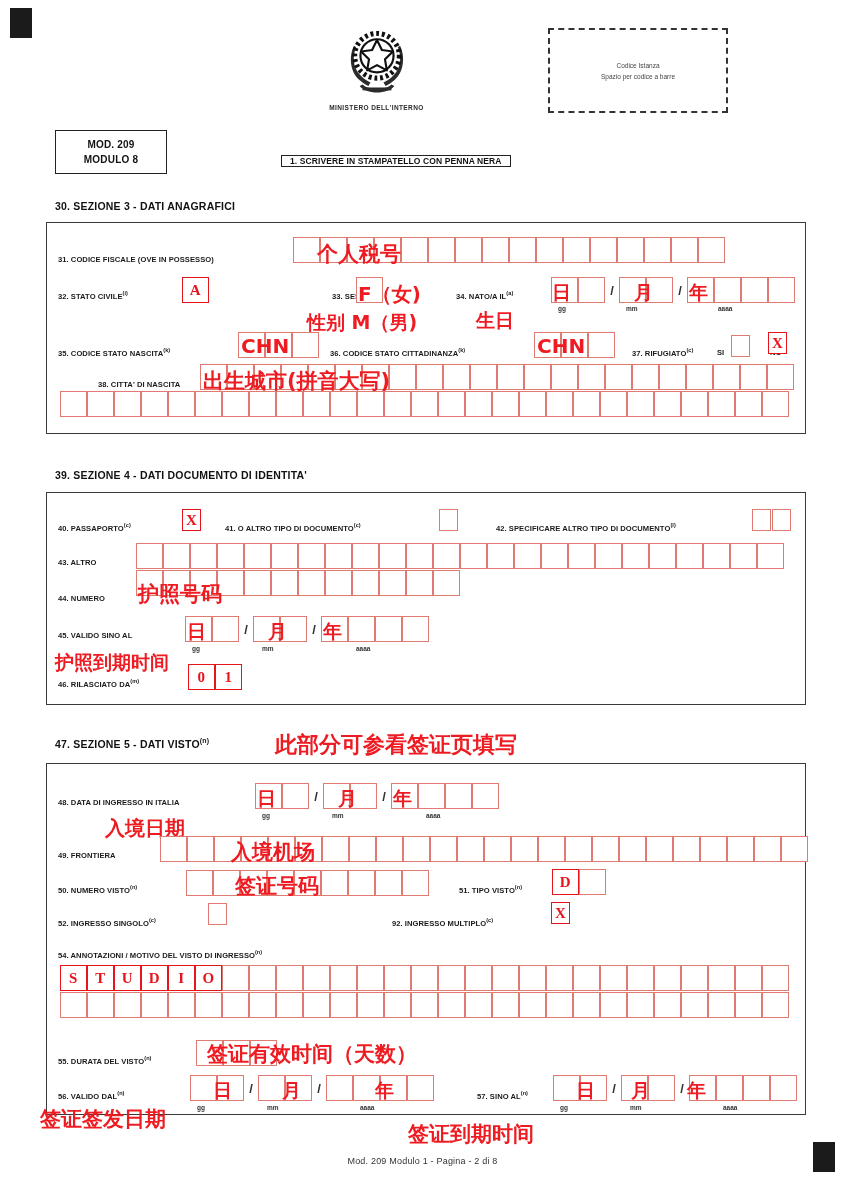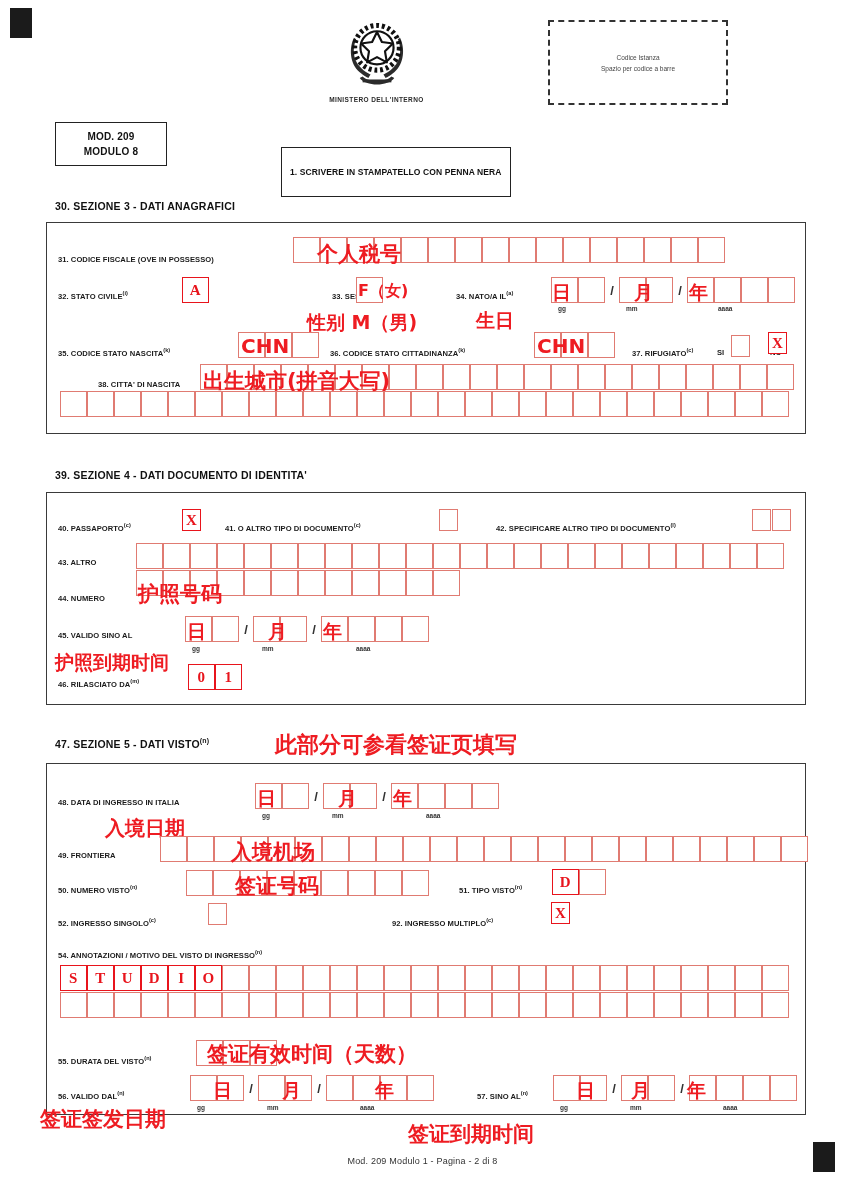--- a/index.html
+++ b/index.html
@@ -18,21 +18,21 @@
   
   .reg-mark {
     position: absolute;
     width: 22px; height: 30px;
     background: #1b1b1b;
   }
   .reg-tl { left: 10px; top: 8px; }
   .reg-br { right: 10px; bottom: 16px; }
 
   
-  .header { position: absolute; left: 0; top: 0; width: 753px; height: 185px; }
+  .header { position: absolute; left: 0; top: 8px; width: 753px; height: 185px; }
 
   .emblem-wrap {
     position: absolute; left: 0; right: 0; top: 16px;
     display: flex; flex-direction: column; align-items: center;
   }
   .emblem { width: 72px; height: 78px; }
   .ministry {
     margin-top: 2px;
     font-size: 6.5px; font-weight: bold; letter-spacing: .4px;
     color: #2b2b2b;
@@ -52,21 +52,21 @@
     position: absolute; left: 55px; top: 122px;
     width: 112px; height: 44px;
     border: 1.6px solid #222;
     display: flex; flex-direction: column;
     align-items: center; justify-content: center;
   }
   .mod-box span { font-size: 10px; font-weight: bold; letter-spacing: .2px; line-height: 15px; }
 
   .instr-box {
     position: absolute; left: 281px; top: 147px;
-    padding: 19px 8px;
+    padding: 0 8px;
     border: 1.4px solid #222;
     font-size: 8.5px; font-weight: bold; letter-spacing: .1px;
   }
 
   
   .sec-title {
     position: absolute;
     font-size: 10.5px; font-weight: bold; letter-spacing: .2px;
     color: #111;
   }
@@ -198,21 +198,21 @@
 <div class="cells" style="left:182px; top:277px;">
   <div class="cell filled">A</div>
 </div>
 
 <div class="lbl" style="left:332px; top:290px;">
   <span>33. SESSO</span><sup>(j)</sup>
 </div>
 <div class="cells" style="left:356px; top:277px;">
   <div class="cell"></div>
 </div>
-<div class="ann ann-over" style="left:358px; top:281px; font-size:16px;">F（女)</div>
+<div class="ann ann-over" style="left:358px; top:281px; font-size:20px;">F（女)</div>
 <div class="ann" style="left:307px; top:310px; font-size:19px;">性别  M（男)</div>
 
 <div class="lbl" style="left:456px; top:290px;">
   <span>34. NATO/A IL</span><sup>(a)</sup>
 </div>
 <div class="cells" style="left:551px; top:277px;">
   <div class="cell"></div>
   <div class="cell"></div>
   <div class="slash">/</div>
   <div class="cell"></div>

